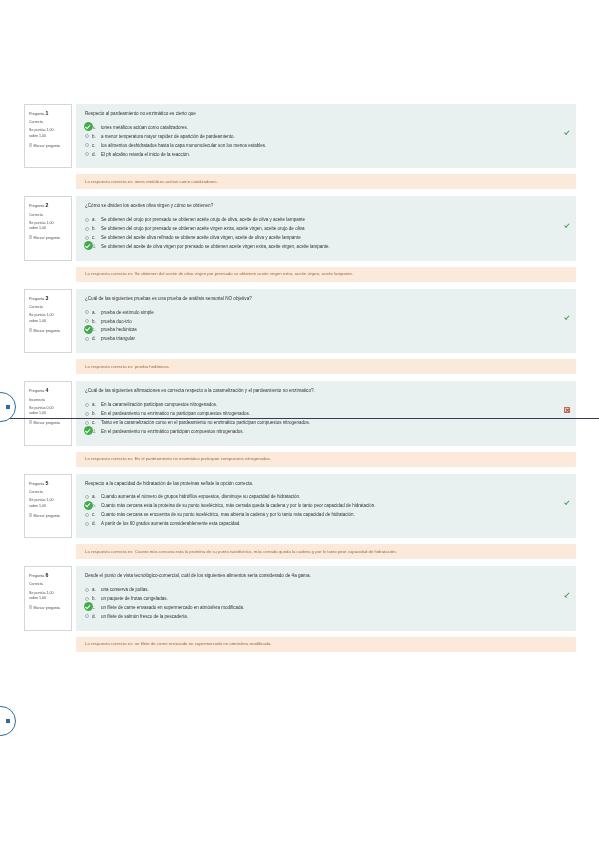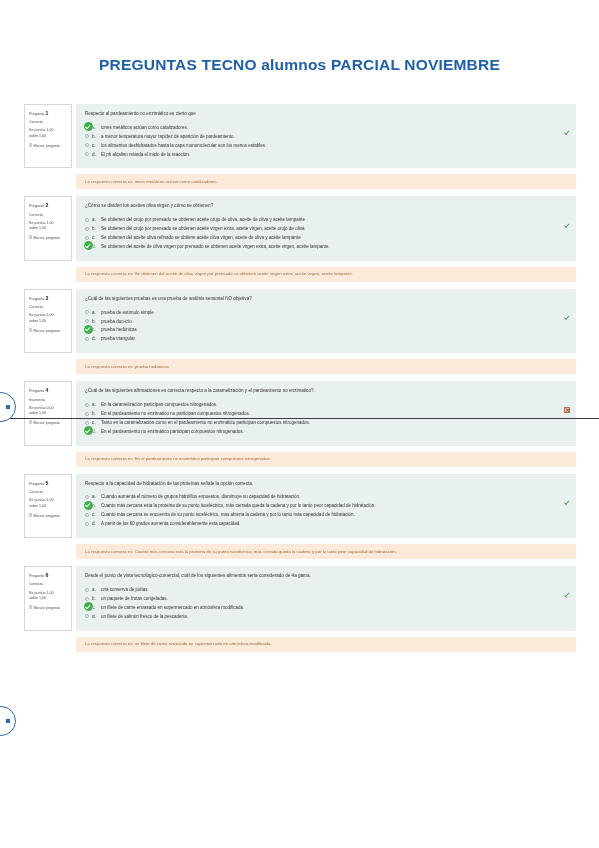--- a/index.html
+++ b/index.html
@@ -228,21 +228,20 @@
   .block-sep {
     height: 1px;
     background: transparent;
   }
 </style>
 </head>
 <body>
 
 <div class="page">
 
-  <div class="doc-title">PREGUNTAS TECNO alumnos PARCIAL NOVIEMBRE</div>
 
   <div class="sheet" id="sheet">
       <div class="qblock">
         <div class="qrow">
           <div class="qinfo">
             <div class="qnum"><span>Pregunta</span> <b>1</b></div>
             <div class="qstate">Correcta</div>
             <div class="qgrade">
               <div>Se puntúa 1,00</div>
               <div>sobre 1,00</div>

